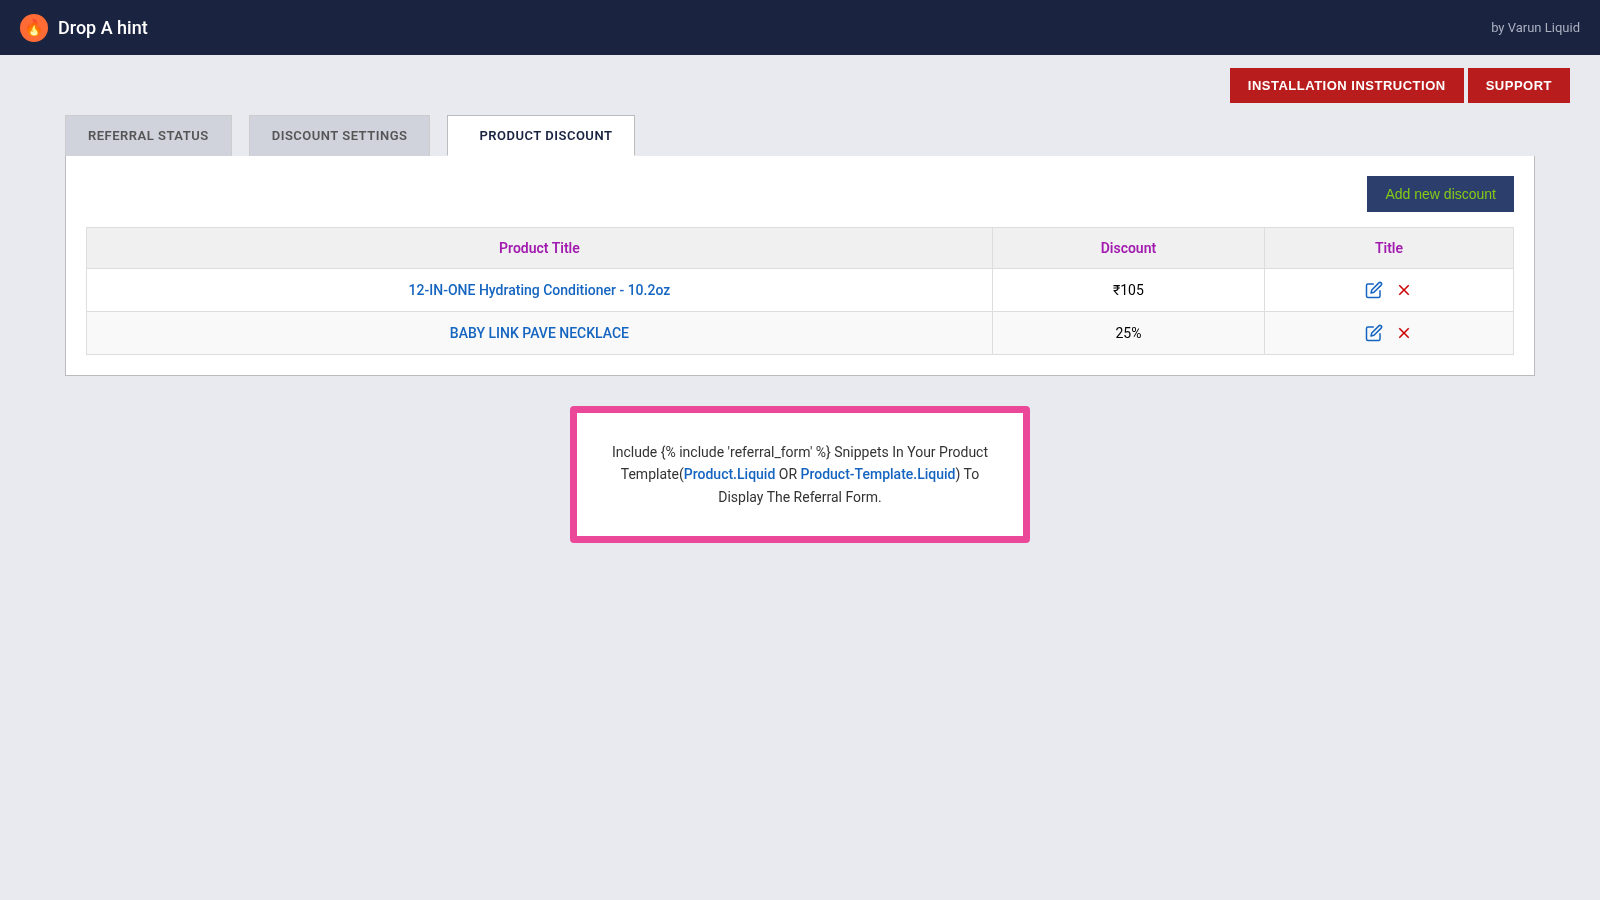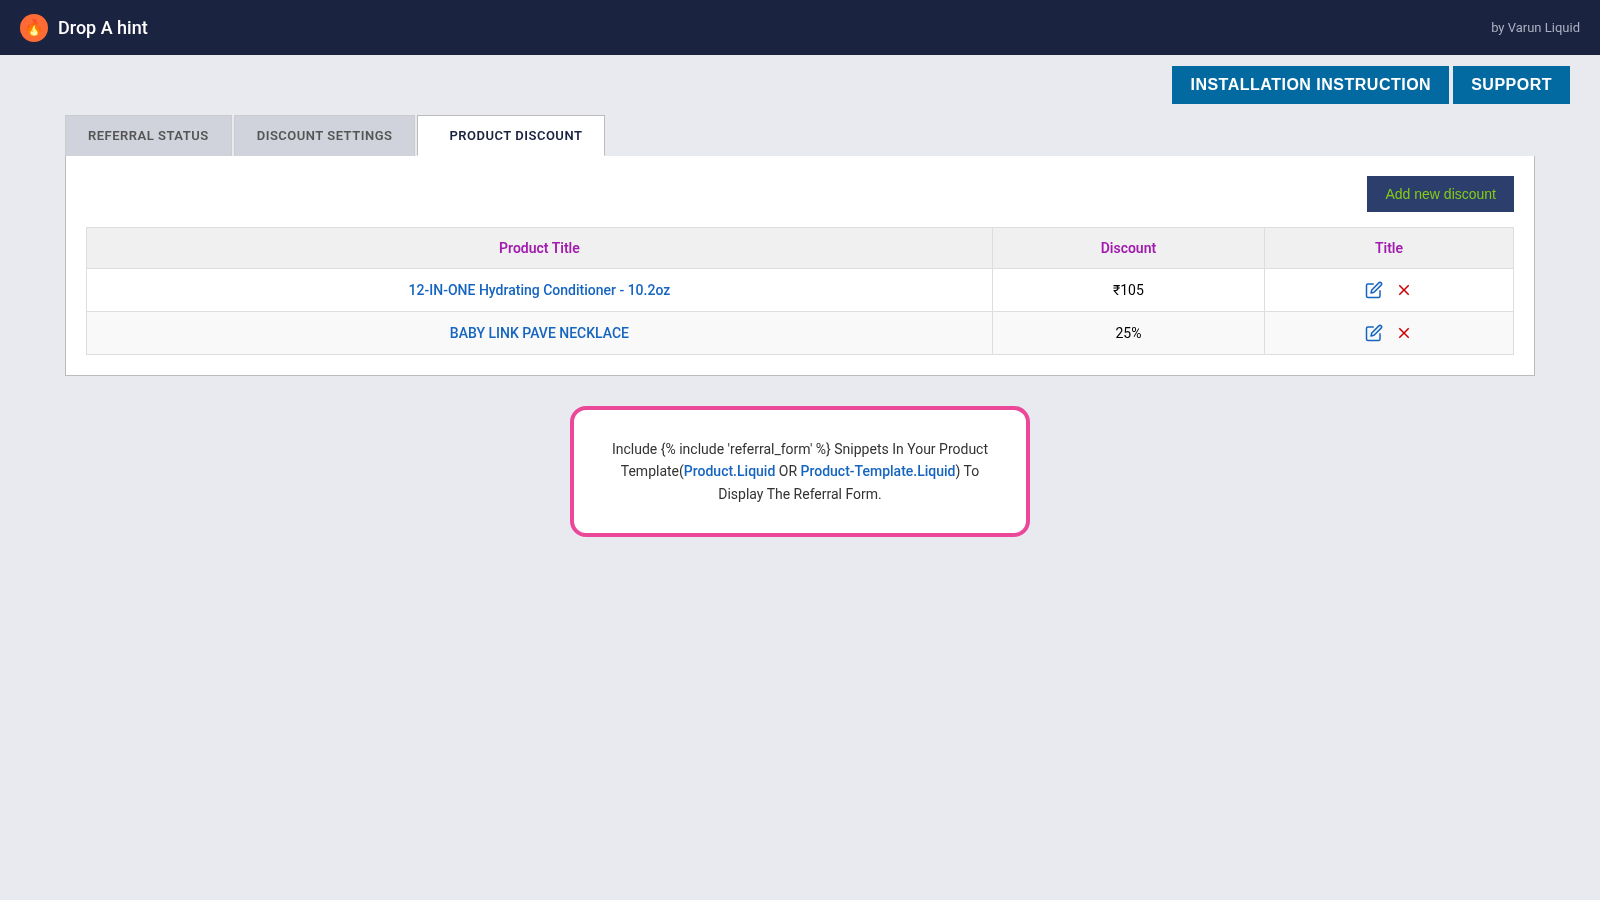--- a/index.html
+++ b/index.html
@@ -47,38 +47,38 @@
     .secondary-nav {
       background: #e8eaf0;
       height: 60px;
       display: flex;
       align-items: center;
       justify-content: flex-end;
       padding: 0 30px;
       gap: 4px;
     }
     .nav-btn {
-      background: #0369a1;
+      background: #b91c1c;
       color: white;
       border: none;
       padding: 10px 18px;
-      font-size: 16px;
+      font-size: 13px;
       font-weight: 600;
       cursor: pointer;
       letter-spacing: 0.5px;
     }
 
     
     .tabs-container {
       padding: 0 65px;
       background: #e8eaf0;
     }
     .tabs {
       display: flex;
-      gap: 0;
+      gap: 15px;
     }
     .tab {
       padding: 12px 22px;
       font-size: 13px;
       font-weight: 600;
       cursor: pointer;
       border: 1px solid #ccc;
       border-bottom: none;
       background: #d0d3dc;
       color: #555;
@@ -173,22 +173,22 @@
       border: none;
       display: inline-flex;
       align-items: center;
     }
 
     
     .info-box {
       margin: 30px auto;
       max-width: 460px;
       background: white;
-      border: 4px solid #ec4899;
-      border-radius: 16px;
+      border: 7px solid #ec4899;
+      border-radius: 4px;
       padding: 28px 32px;
       text-align: center;
       line-height: 1.6;
       font-size: 14px;
       color: #333;
     }
     .info-link {
       color: #1565c0;
       text-decoration: none;
       font-weight: 500;

